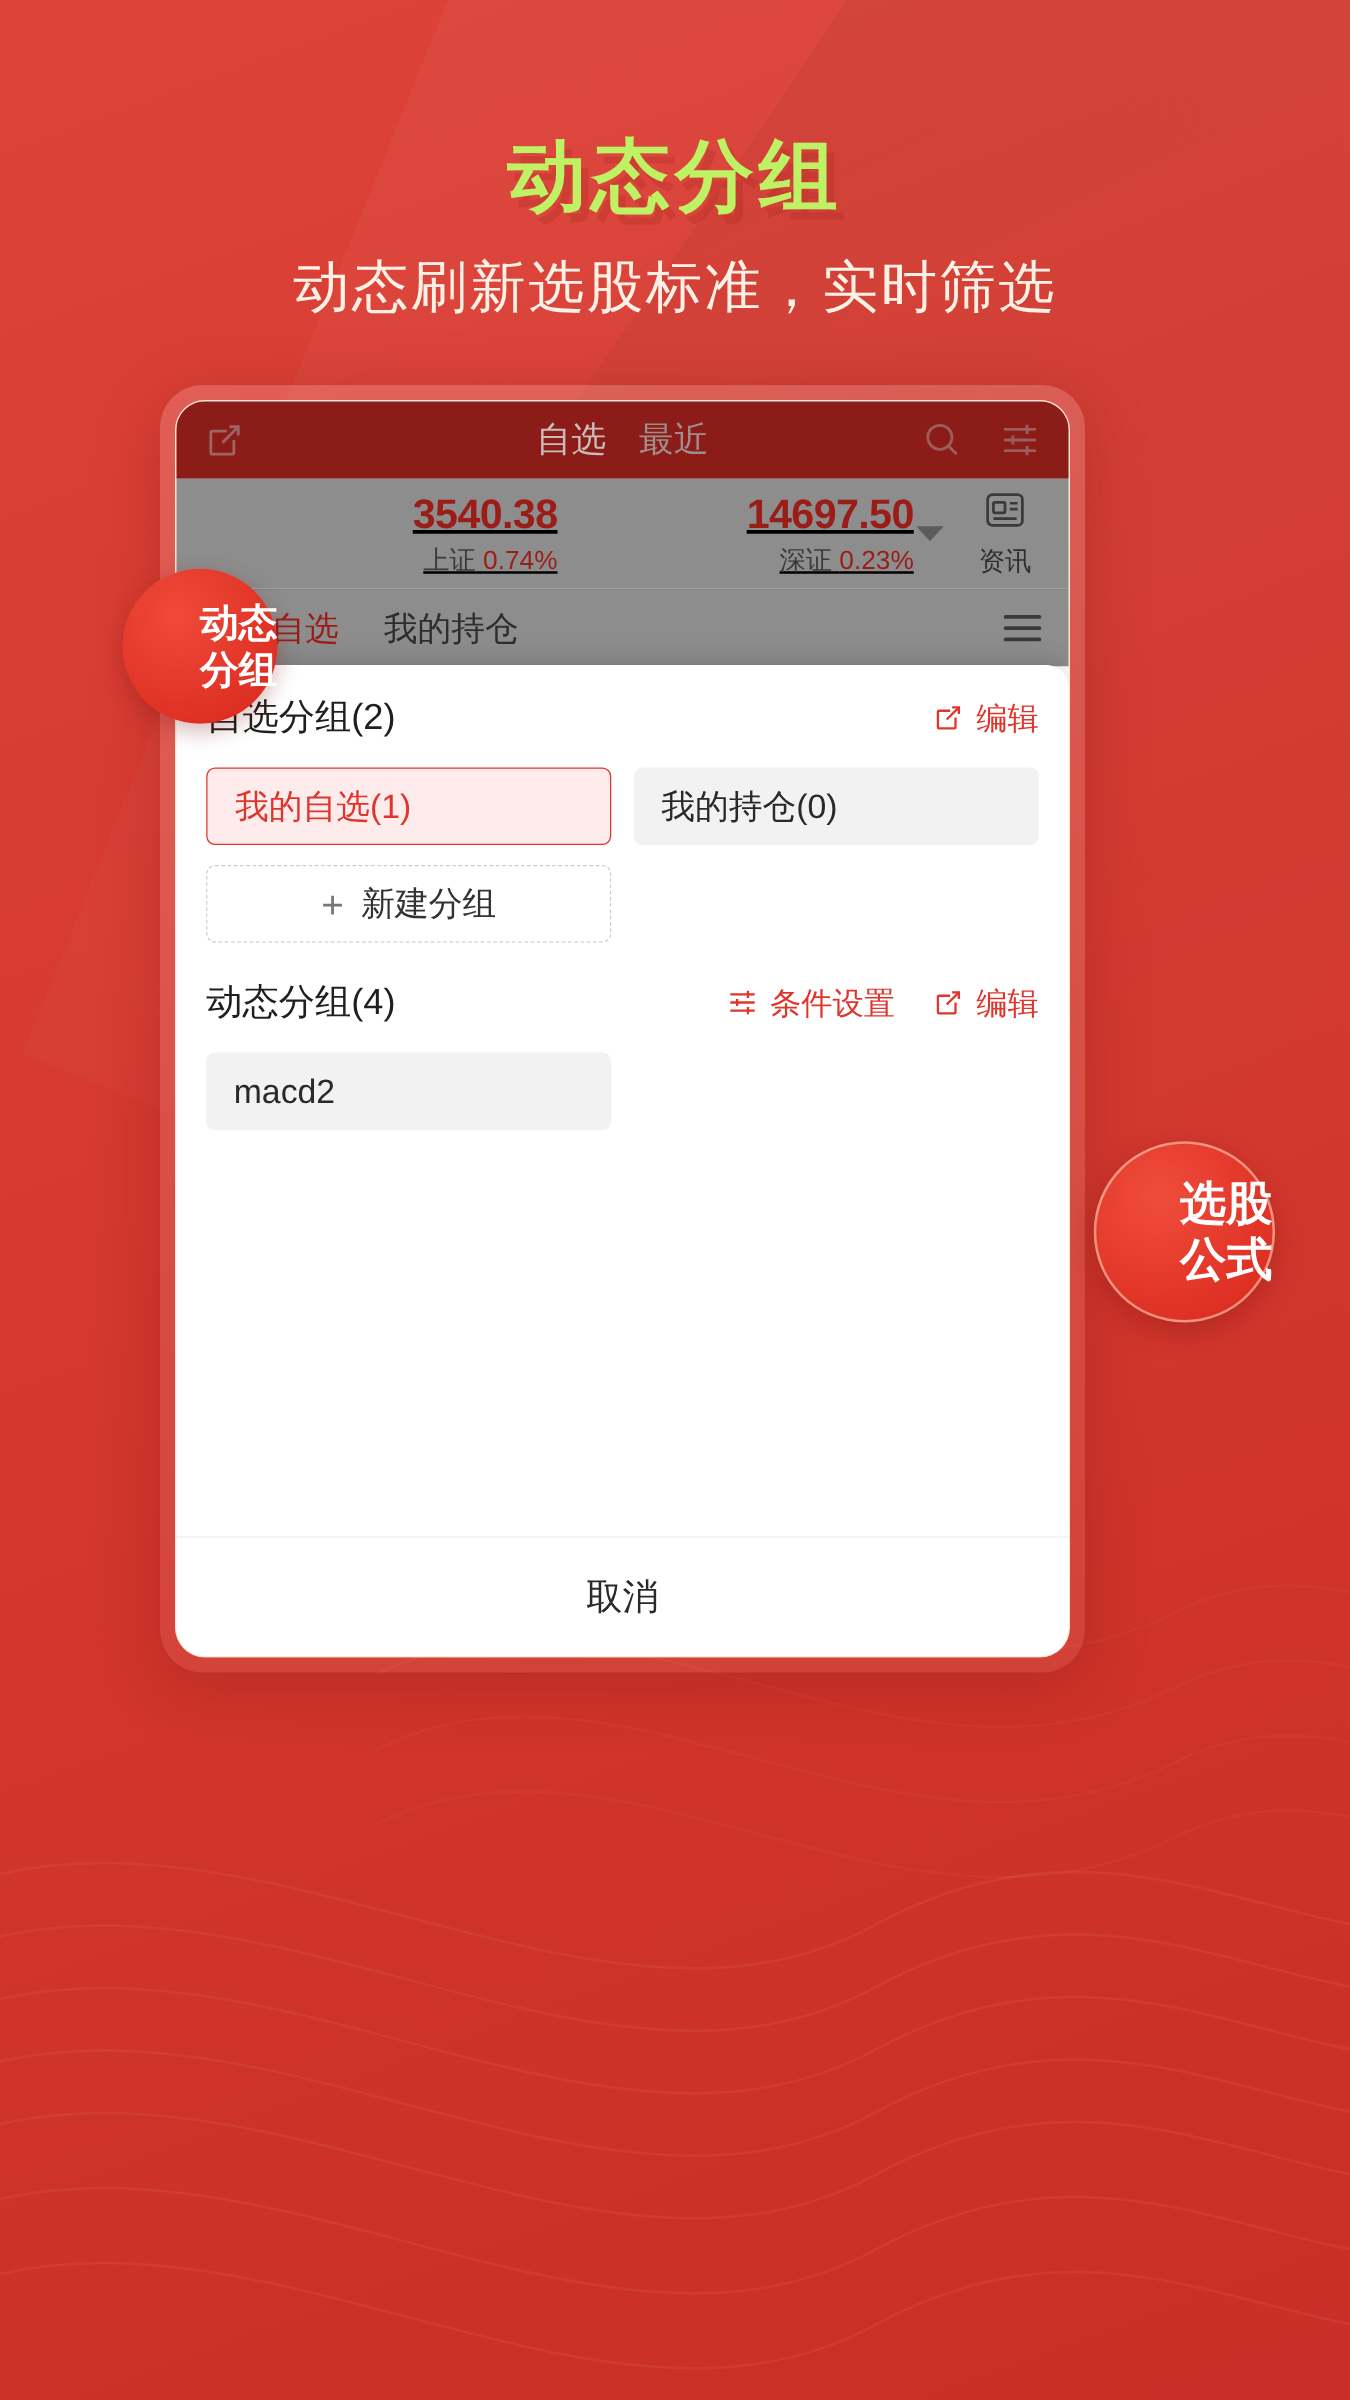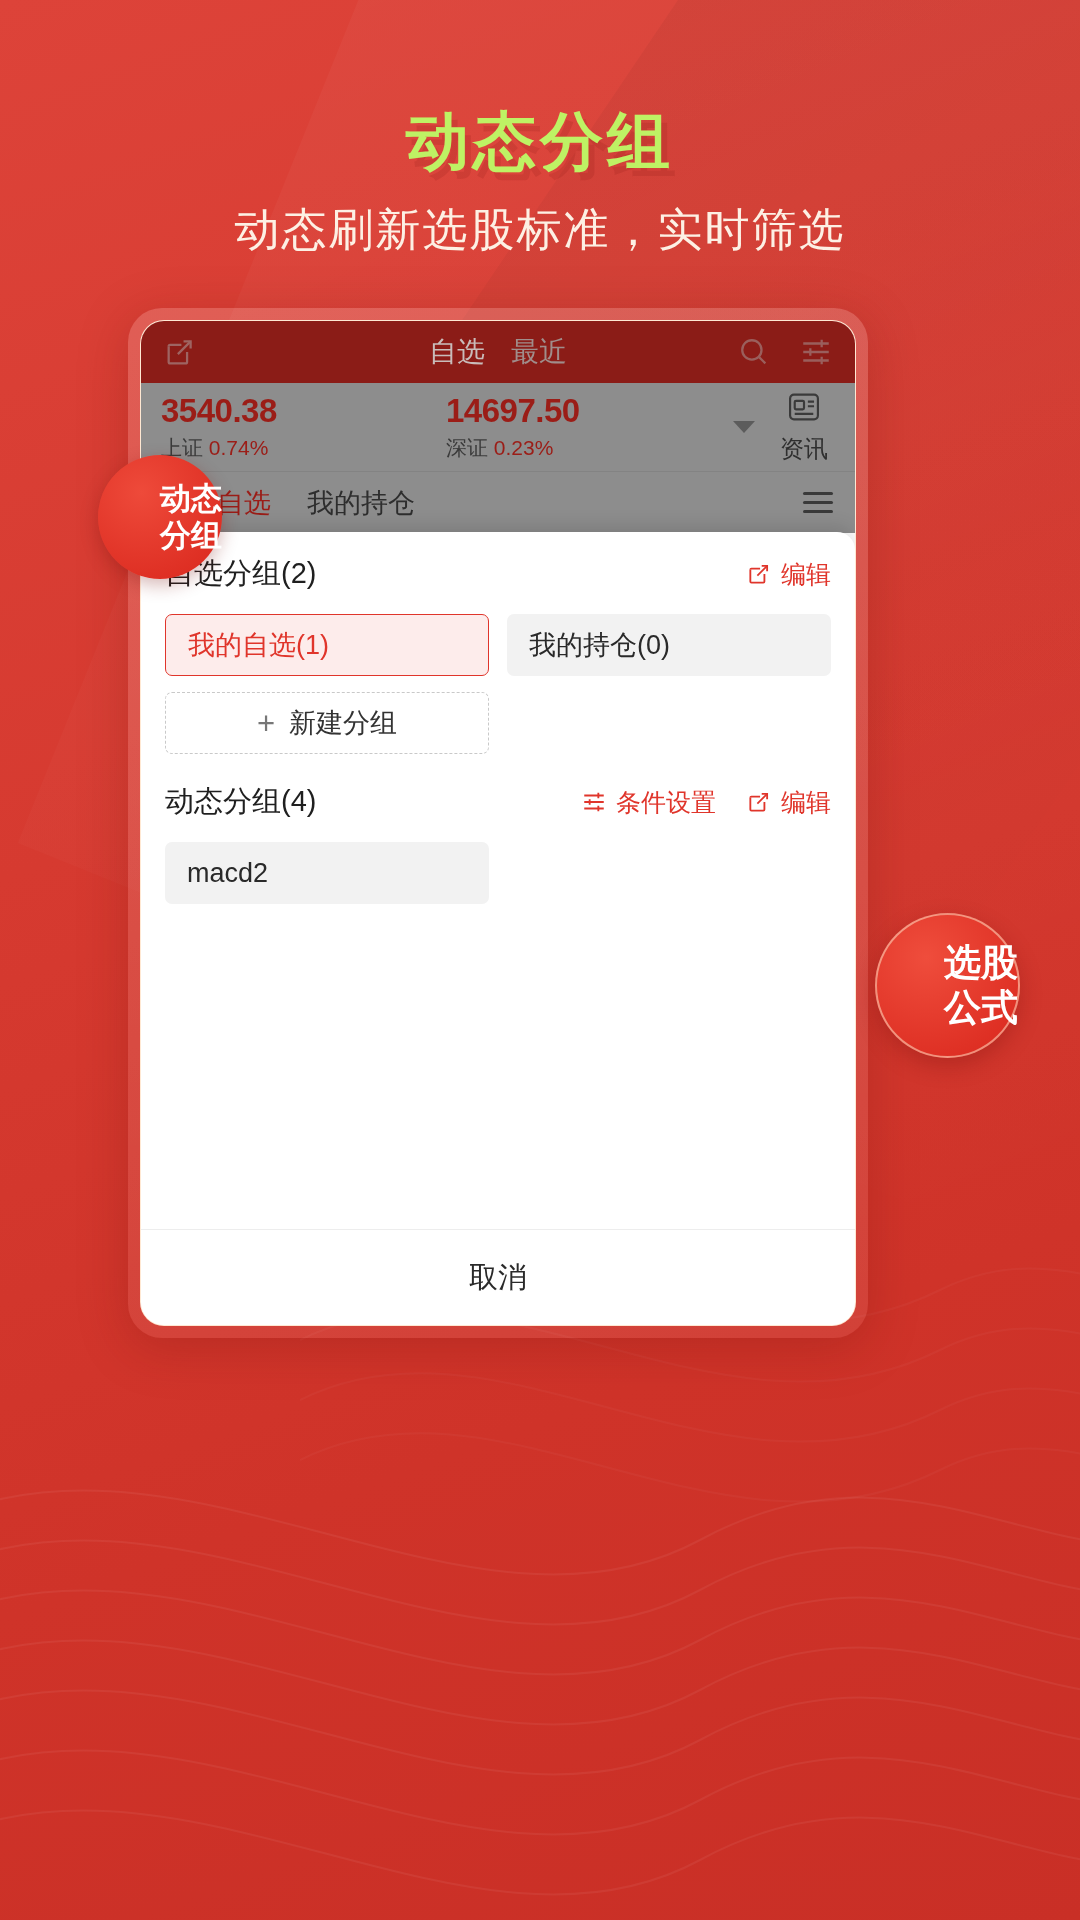--- a/index.html
+++ b/index.html
@@ -103,36 +103,37 @@
   
   .index-bar {
     height: 88px;
     background: #8d8d8d;
     display:flex; align-items:center;
     padding: 0 14px 0 20px;
     position:relative;
   }
   .idx {
     flex: 1 1 0;
-    text-align:left;
+    text-align:right;
+    text-decoration:underline;
   }
   .idx-val { font-size:33px; font-weight:bold; color:#9b1d17; letter-spacing:-0.5px; }
   .idx-sub { font-size:21px; color:#3b3b3b; margin-top:4px; }
   .idx-sub .pct { color:#9b1d17; }
   .idx-caret {
     width:0;height:0;
     border-left:11px solid transparent;
     border-right:11px solid transparent;
     border-top:12px solid #5c5c5c;
     margin: 0 12px 0 2px;
   }
   .news-btn {
     width: 74px; text-align:center;
   }
-  .news-label { font-size:24px; color:#2f2f2f; margin-top:5px; }
+  .news-label { font-size:21px; color:#2f2f2f; margin-top:5px; }
 
   
   .sub-tabs {
     height: 62px;
     background: #8d8d8d;
     display:flex; align-items:center;
     padding: 0 22px;
     gap: 36px;
     border-top: 1px solid rgba(0,0,0,.07);
   }

